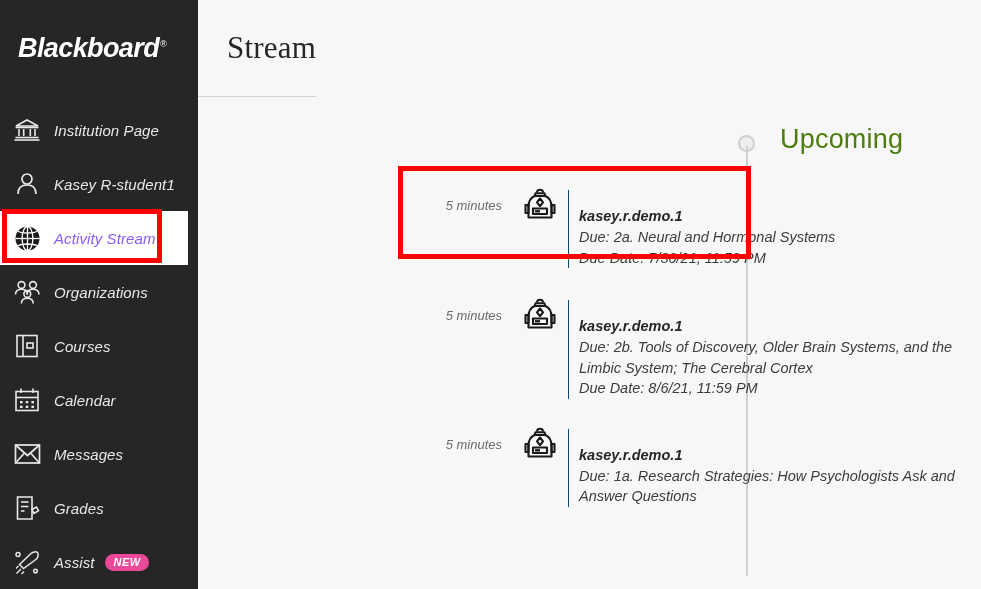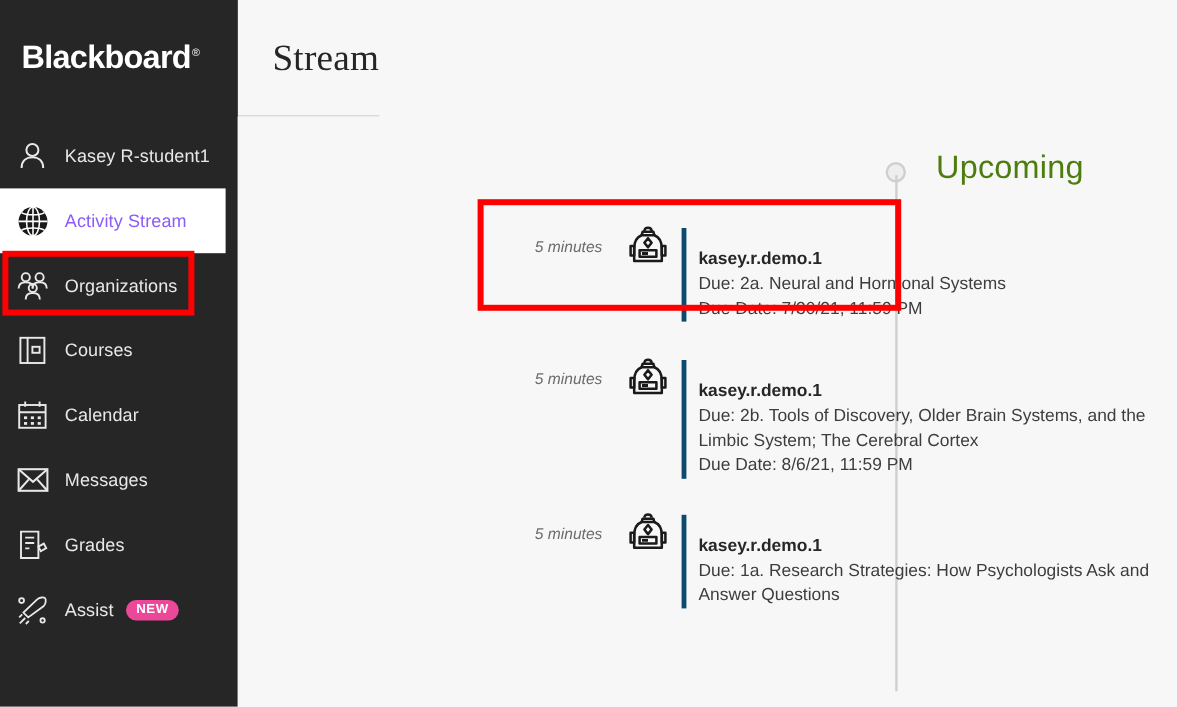--- a/index.html
+++ b/index.html
@@ -19,20 +19,21 @@
   }
 
   
   .sidebar {
     width: 198px;
     height: 589px;
     background: #262626;
     flex: 0 0 198px;
     position: relative;
     z-index: 5;
+    font-style: italic;
   }
 
   .brand {
     height: 97px;
     display: flex;
     align-items: center;
     padding-left: 18px;
     background: #262626;
   }
   .brand-text {
@@ -201,24 +202,25 @@
     display: flex;
     align-items: center;
     justify-content: center;
   }
 
   .row-body {
     flex: 1 1 auto;
     padding-top: 20px;
     padding-left: 10px;
     padding-right: 15px;
-    border-left: 4px solid #0c4a6e;
+    border-left: 1px solid #0c4a6e;
     margin-top: 22px;
     margin-bottom: 8px;
     min-height: 62px;
+    font-style: italic;
   }
   .row-title {
     font-size: 14.5px;
     font-weight: bold;
     color: #262626;
     line-height: 1.45;
     margin-top: -4px;
   }
   .row-desc {
     font-size: 14.5px;
@@ -257,20 +259,35 @@
 <div class="app">
 
   <div class="sidebar">
 
     <div class="brand">
       <span class="brand-text"><span>Blackboard</span><span class="brand-tm">®</span></span>
     </div>
 
     <div class="nav">
 
+      <div class="nav-item">
+        <span class="nav-icon">
+          <svg width="26" height="26" viewBox="0 0 26 26" fill="none" stroke="#e8e8e8" stroke-width="1.6">
+            <path d="M2 9 L13 3 L24 9 Z"></path>
+            <line x1="1.5" y1="10.5" x2="24.5" y2="10.5"></line>
+            <line x1="5" y1="12" x2="5" y2="19"></line>
+            <line x1="9.7" y1="12" x2="9.7" y2="19"></line>
+            <line x1="16.3" y1="12" x2="16.3" y2="19"></line>
+            <line x1="21" y1="12" x2="21" y2="19"></line>
+            <line x1="1.5" y1="20.5" x2="24.5" y2="20.5"></line>
+            <line x1="0.5" y1="23" x2="25.5" y2="23"></line>
+          </svg>
+        </span>
+        <span class="nav-label">Institution Page</span>
+      </div>
 
       <div class="nav-item">
         <span class="nav-icon">
           <svg width="26" height="26" viewBox="0 0 26 26" fill="none" stroke="#e8e8e8" stroke-width="1.7">
             <circle cx="13" cy="8" r="5"></circle>
             <path d="M4 23 C4 16.5 8.2 14 13 14 C17.8 14 22 16.5 22 23"></path>
           </svg>
         </span>
         <span class="nav-label">Kasey R-student1</span>
       </div>

